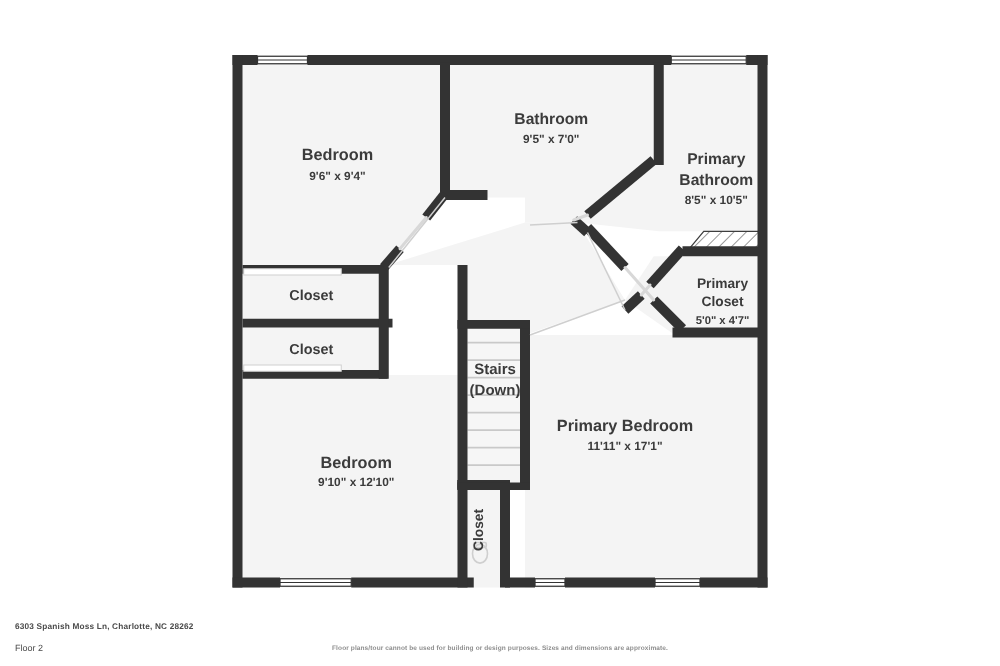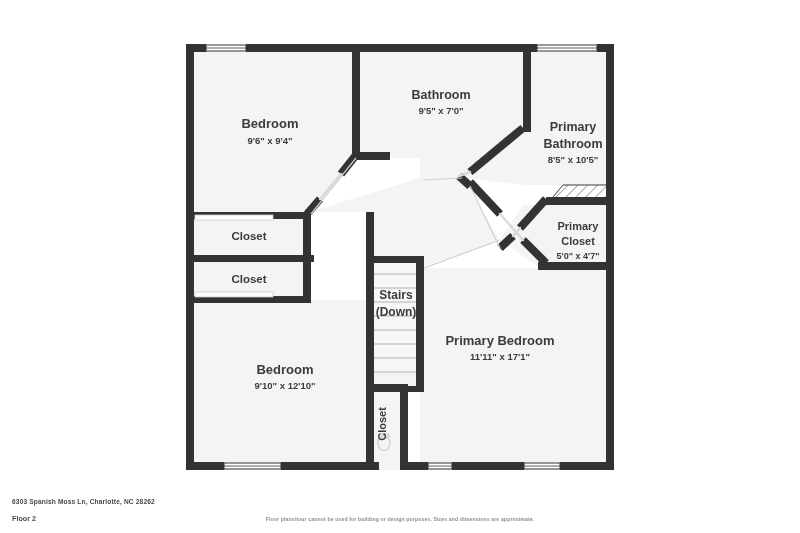--- a/index.html
+++ b/index.html
@@ -43,21 +43,21 @@
   }
   .footer-address {
     font-size: 6.6px;
     font-weight: bold;
     color: #4a4a4a;
     letter-spacing: 0.15px;
     white-space: nowrap;
   }
   .footer-floor {
     font-size: 7.2px;
-    font-weight: bold;
+    font-weight: normal;
     color: #4a4a4a;
     margin-top: 9px;
     white-space: nowrap;
   }
   #footer-disclaimer {
     position: absolute;
     left: 0;
     top: 516px;
     width: 800px;
     text-align: center;

